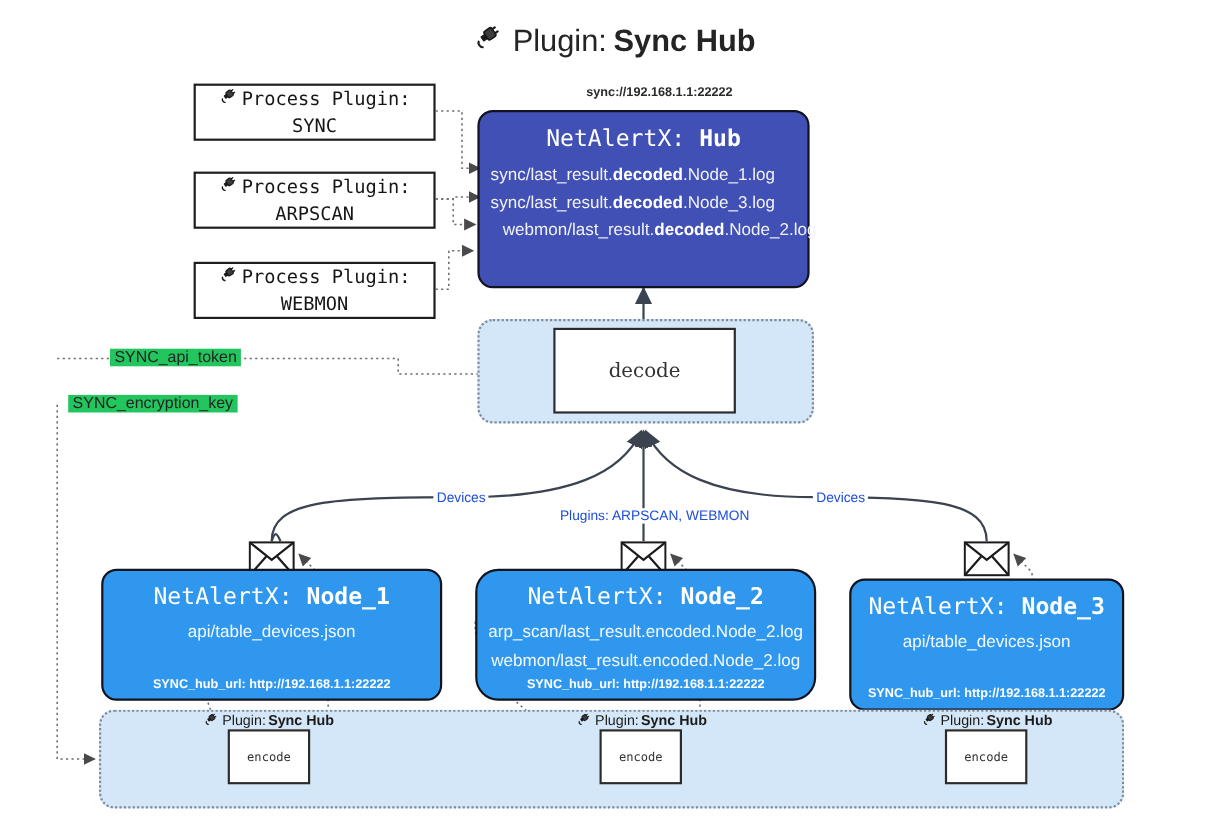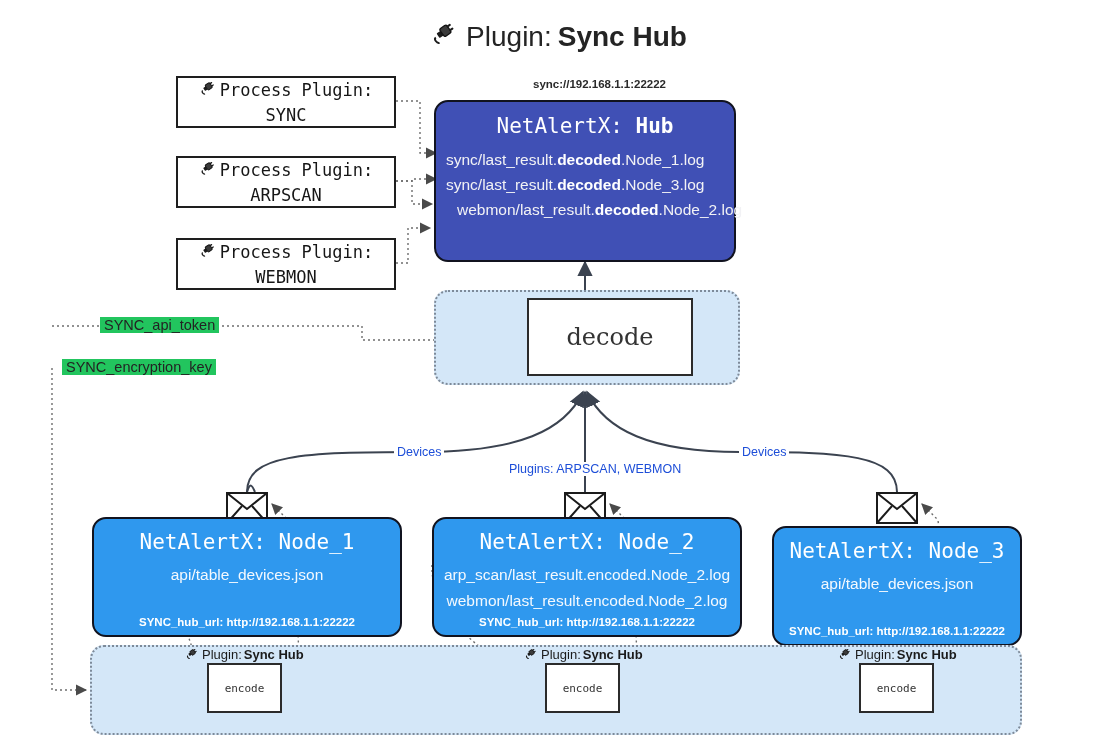--- a/index.html
+++ b/index.html
@@ -79,38 +79,38 @@
 
   
   .wbox{
     position:absolute;
     background:#ffffff;
     border:2px solid #2b2b2b;
     box-sizing:border-box;
     display:flex;align-items:center;justify-content:center;
     color:#333333;
   }
-  .wbox.decode{font-family:"DejaVu Serif","Liberation Serif",serif;font-size:24px;margin-left:24px;}
+  .wbox.decode{font-family:"DejaVu Serif","Liberation Serif",serif;font-size:18px;}
   .wbox.encode{font-family:"DejaVu Sans Mono","Liberation Mono",monospace;font-size:11px;}
 
   
   .node{
     position:absolute;
     background:#2f98ee;
     border:2px solid #11131f;
     border-radius:14px;
     box-sizing:border-box;
     color:#ffffff;
     display:flex;flex-direction:column;align-items:center;
   }
   .node-title{
     font-family:"DejaVu Sans Mono","Liberation Mono",monospace;
     font-size:21px;margin-top:11px;white-space:nowrap;letter-spacing:0px;
   }
-  .node-title b{font-weight:400;}
+  .node-title b{font-weight:700;}
   .node-line{
     font-size:15.5px;line-height:26px;color:#f4f9fe;white-space:nowrap;
   }
   .node-lines{margin-top:8px;text-align:center;}
   .node-foot{
     position:absolute;bottom:7px;left:0;width:100%;text-align:center;
     font-size:11.5px;font-weight:600;color:#ffffff;white-space:nowrap;
   }
 
   
@@ -325,21 +325,21 @@
   <div class="node" style="left:92px;top:517px;width:310px;height:120px;">
     <div class="node-title">
       <span>NetAlertX:</span> <b>Node_1</b>
     </div>
     <div class="node-lines">
       <div class="node-line">api/table_devices.json</div>
     </div>
     <div class="node-foot">SYNC_hub_url: http://192.168.1.1:22222</div>
   </div>
 
-  <div class="node" style="left:432px;top:517px;width:310px;height:120px;">
+  <div class="node" style="left:432px;top:517px;width:310px;height:120px;border-radius:21px;">
     <div class="node-title">
       <span>NetAlertX:</span> <b>Node_2</b>
     </div>
     <div class="node-lines">
       <div class="node-line">arp_scan/last_result.encoded.Node_2.log</div>
       <div class="node-line">webmon/last_result.encoded.Node_2.log</div>
     </div>
     <div class="node-foot">SYNC_hub_url: http://192.168.1.1:22222</div>
   </div>
 

